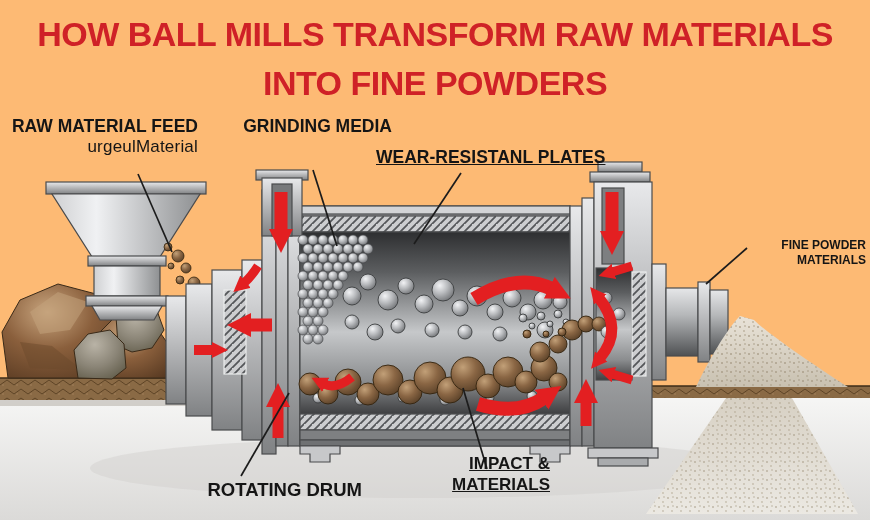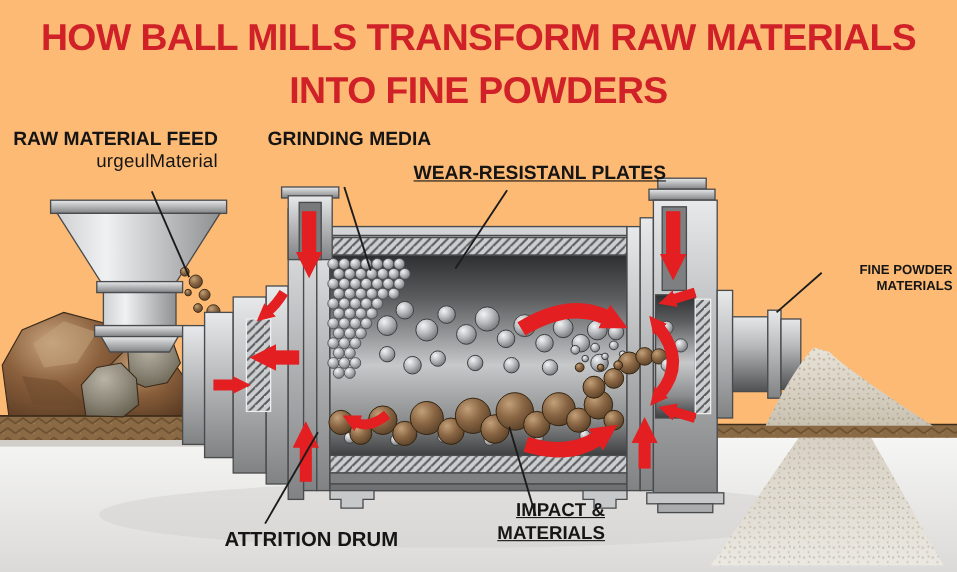--- a/index.html
+++ b/index.html
@@ -375,20 +375,20 @@
     <div>GRINDING MEDIA</div>
   </div>
   <div class="lbl" id="lbl-wear">
     <div>WEAR-RESISTANL PLATES</div>
   </div>
   <div class="lbl" id="lbl-fine">
     <div>FINE POWDER</div>
     <div>MATERIALS</div>
   </div>
   <div class="lbl" id="lbl-drum">
-    <div>ATTRITION DRUM</div>
+    <div>ROTATING DRUM</div>
   </div>
   <div class="lbl" id="lbl-impact">
     <div>IMPACT &amp;</div>
     <div>MATERIALS</div>
   </div>
 
 </div>
 
 </body></html>

